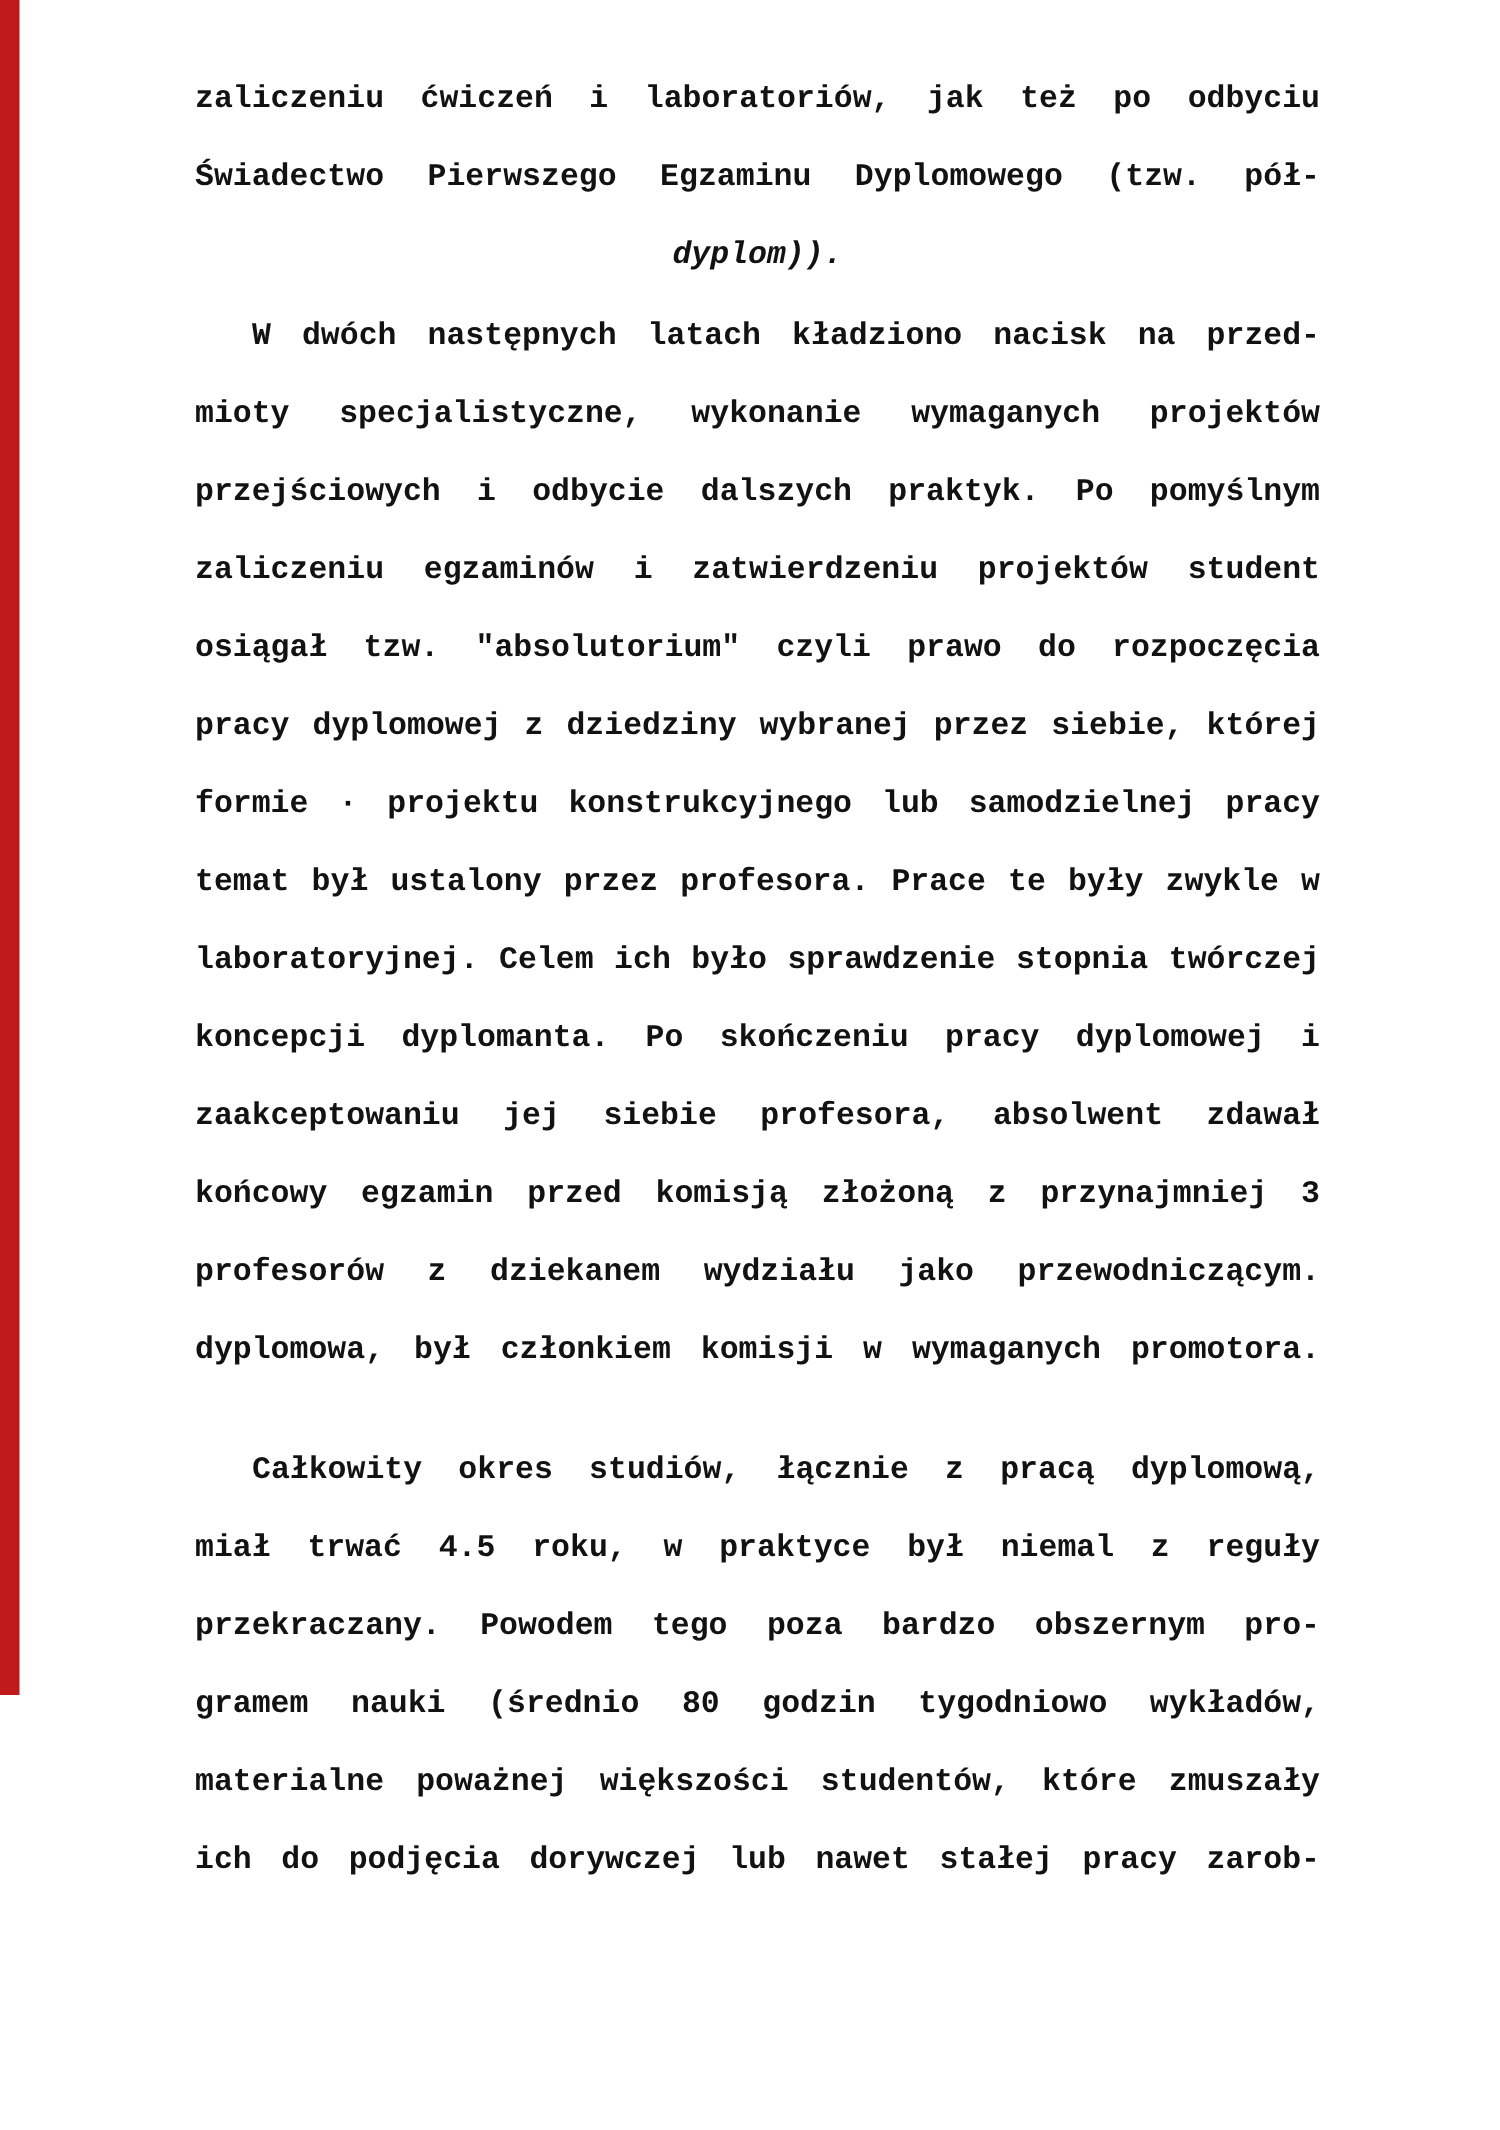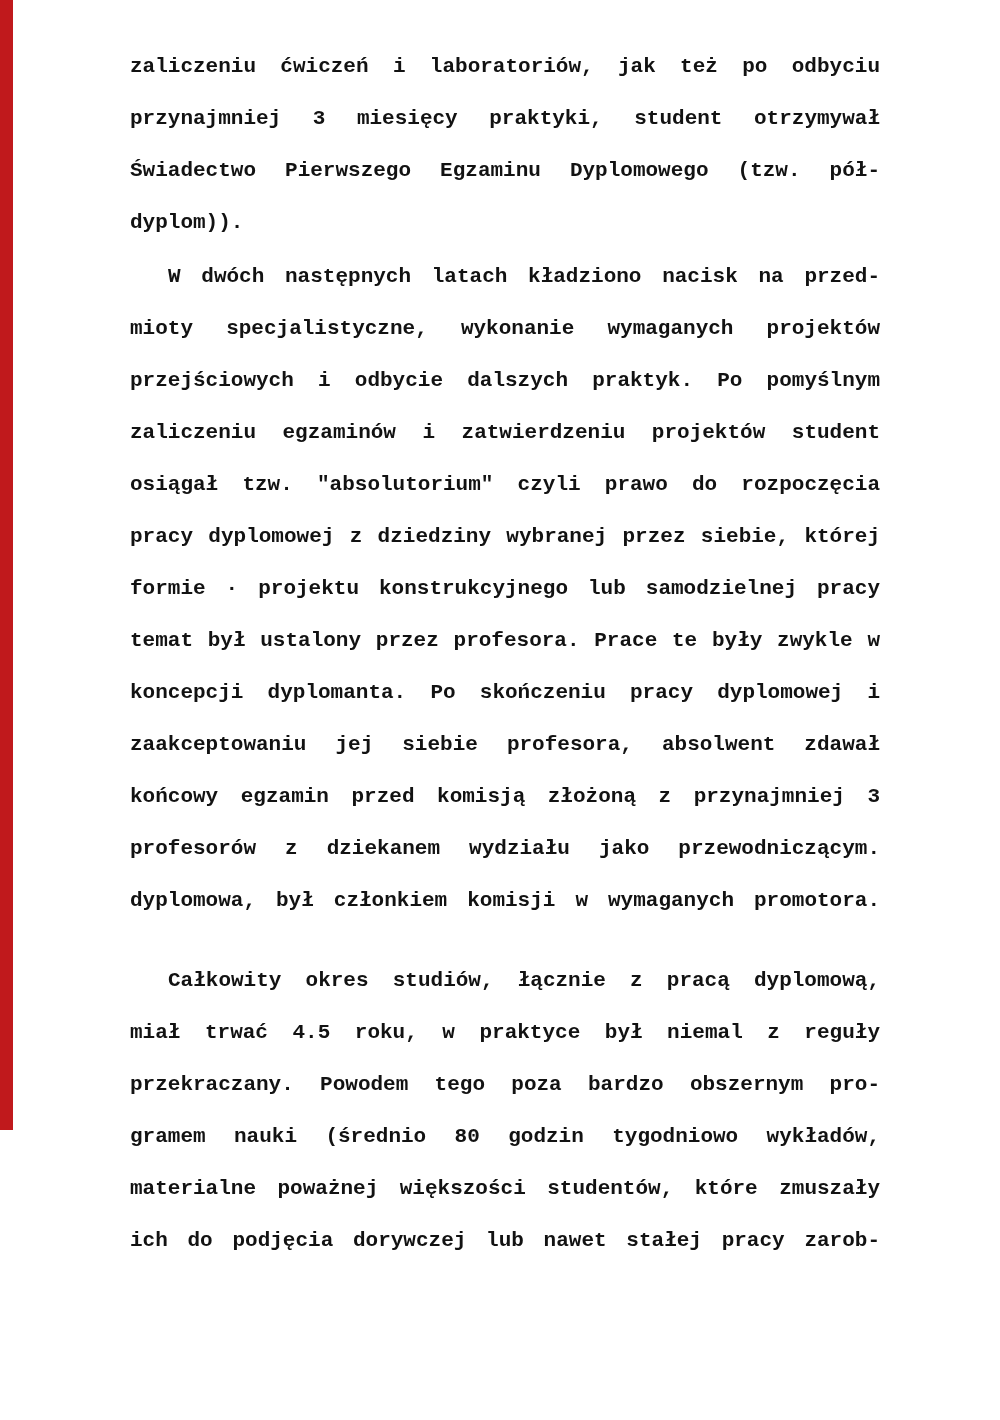--- a/index.html
+++ b/index.html
@@ -33,44 +33,44 @@
     font-size: 21px;
     line-height: 26px;
     font-weight: 700;
     letter-spacing: 0;
   }
   .paragraph { margin: 0 0 28px 0; }
   .paragraph.indent .line:first-child { text-indent: 38px; }
   .line { text-align: justify; white-space: normal; }
   
   .line.justify::after { content: ""; display: inline-block; width: 100%; height: 0; }
-  .line.left { text-align: left; }
+  .line.left { text-align: center; font-style: italic; }
 </style>
 </head>
 <body style="background: rgb(255, 255, 255);">
 
 <div class="page">
   <div class="edge-stripe" style="background: rgb(192, 25, 28);"></div>
   <div class="text-block" style="color: rgb(18, 18, 18);">
 
     <div class="paragraph">
         <div class="line justify">zaliczeniu ćwiczeń i laboratoriów, jak też po odbyciu</div>
-        <div class="line justify">przynajmniej 3 miesięcy praktyki, student otrzymywał</div>
         <div class="line justify">Świadectwo Pierwszego Egzaminu Dyplomowego (tzw. pół-</div>
         <div class="line left">dyplom)).</div>
       </div>
       <div class="paragraph indent">
         <div class="line justify">W dwóch następnych latach kładziono nacisk na przed-</div>
         <div class="line justify">mioty specjalistyczne, wykonanie wymaganych projektów</div>
         <div class="line justify">przejściowych i odbycie dalszych praktyk. Po pomyślnym</div>
         <div class="line justify">zaliczeniu egzaminów i zatwierdzeniu projektów student</div>
         <div class="line justify">osiągał tzw. "absolutorium" czyli prawo do rozpoczęcia</div>
         <div class="line justify">pracy dyplomowej z dziedziny wybranej przez siebie, której</div>
         <div class="line justify">formie · projektu konstrukcyjnego lub samodzielnej pracy</div>
         <div class="line justify">temat był ustalony przez profesora. Prace te były zwykle w</div>
+        <div class="line justify">laboratoryjnej. Celem ich było sprawdzenie stopnia twórczej</div>
         <div class="line justify">koncepcji dyplomanta. Po skończeniu pracy dyplomowej i</div>
         <div class="line justify">zaakceptowaniu jej siebie profesora, absolwent zdawał</div>
         <div class="line justify">końcowy egzamin przed komisją złożoną z przynajmniej 3</div>
         <div class="line justify">profesorów z dziekanem wydziału jako przewodniczącym.</div>
         <div class="line justify">dyplomowa, był członkiem komisji w wymaganych promotora.</div>
       </div>
       <div class="paragraph indent">
         <div class="line justify">Całkowity okres studiów, łącznie z pracą dyplomową,</div>
         <div class="line justify">miał trwać 4.5 roku, w praktyce był niemal z reguły</div>
         <div class="line justify">przekraczany. Powodem tego poza bardzo obszernym pro-</div>

